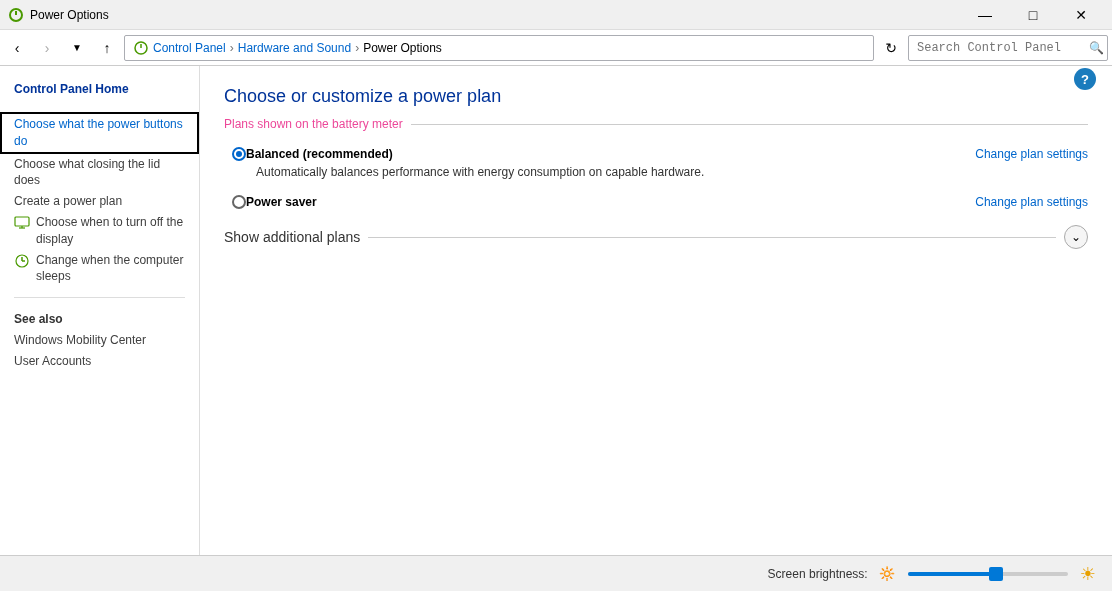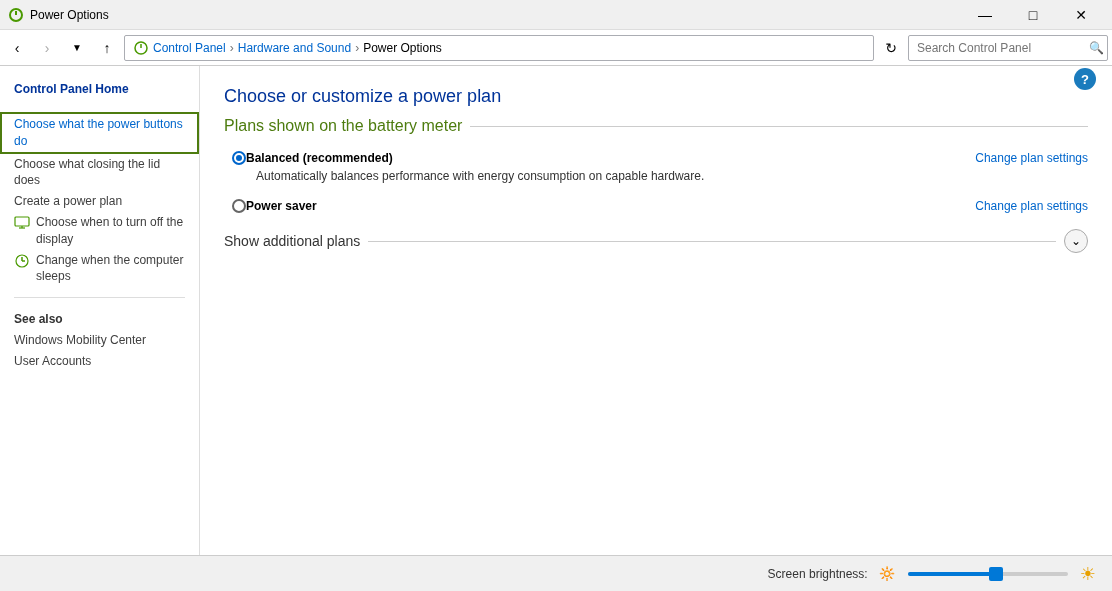--- a/index.html
+++ b/index.html
@@ -31,21 +31,21 @@
     .address-path {
       flex: 1; height: 26px; border: 1px solid #abadb3; border-radius: 2px;
       display: flex; align-items: center; padding: 0 8px; background: #fff;
       font-size: 12px; gap: 4px;
     }
     .path-sep { color: #777; }
     .path-item { color: #000; }
     .path-item.link { color: #0066cc; cursor: pointer; }
     .address-refresh { width: 26px; height: 26px; border: none; background: transparent; cursor: pointer; font-size: 14px; }
     .search-wrapper { position: relative; }
-    .search-wrapper input { width: 200px; height: 26px; border: 1px solid #abadb3; border-radius: 2px; padding: 0 24px 0 8px; font-size: 12px; }
+    .search-wrapper input { width: 200px; height: 26px; border: 1px solid #abadb3; border-radius: 2px; padding: 0 24px 0 8px; font-size: 12px; font-family: Liberation Mono, monospace; }
     .search-icon-btn {
       position: absolute; right: 4px; top: 50%; transform: translateY(-50%);
       border: none; background: transparent; cursor: pointer; color: #666; font-size: 12px;
     }
 
     
     .main-container { display: flex; height: calc(591px - 30px - 36px - 36px); justify-content: flex-end; }
 
     
     .sidebar {
@@ -54,37 +54,37 @@
     }
     .sidebar-header {
       font-size: 12px; font-weight: 600; padding: 4px 14px 8px; color: #003399;
       cursor: pointer;
     }
     .sidebar-link {
       display: flex; align-items: flex-start; padding: 2px 14px; color: #404040;
       cursor: pointer; font-size: 12px; line-height: 1.4; gap: 6px;
     }
     .sidebar-link.active {
-      border: 2px solid #4d7c0f; padding: 2px 12px; color: #0066cc;
+      border: 2px solid #000000; padding: 2px 12px; color: #0066cc;
     }
     .sidebar-divider { border-top: 1px solid #ddd; margin: 10px 14px; }
     .see-also-title { font-size: 12px; font-weight: 600; padding: 4px 14px 4px; color: #333; }
 
     
     .content {
       flex: 1; background: #fff; padding: 20px 24px; overflow-y: auto;
     }
     .content-title { font-size: 18px; color: #003399; font-weight: 400; margin-bottom: 10px; }
     .content-desc { font-size: 12px; color: #333; line-height: 1.5; margin-bottom: 16px; max-width: 580px; }
     .content-desc a { color: #0066cc; text-decoration: none; }
 
     .section-divider {
       display: flex; align-items: center; gap: 8px; margin-bottom: 16px;
     }
-    .section-divider-label { font-size: 16px; color: #4d7c0f; white-space: nowrap; }
+    .section-divider-label { font-size: 12px; color: #ec4899; white-space: nowrap; }
     .section-divider-line { flex: 1; height: 1px; background: #ccc; }
 
     .plan-item { margin-bottom: 16px; padding-left: 8px; }
     .plan-header { display: flex; align-items: center; justify-content: space-between; margin-bottom: 4px; }
     .plan-header-left { display: flex; align-items: center; }
     .plan-name { font-weight: 600; font-size: 12px; }
     .plan-desc { font-size: 12px; color: #333; margin-left: 24px; }
     .change-plan-link { color: #0066cc; font-size: 12px; cursor: pointer; text-decoration: none; }
 
     

